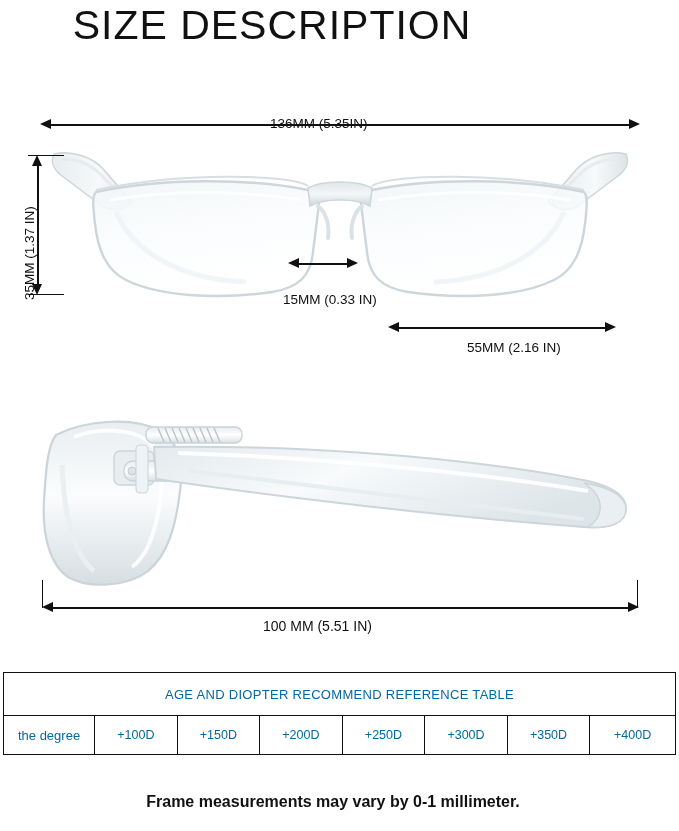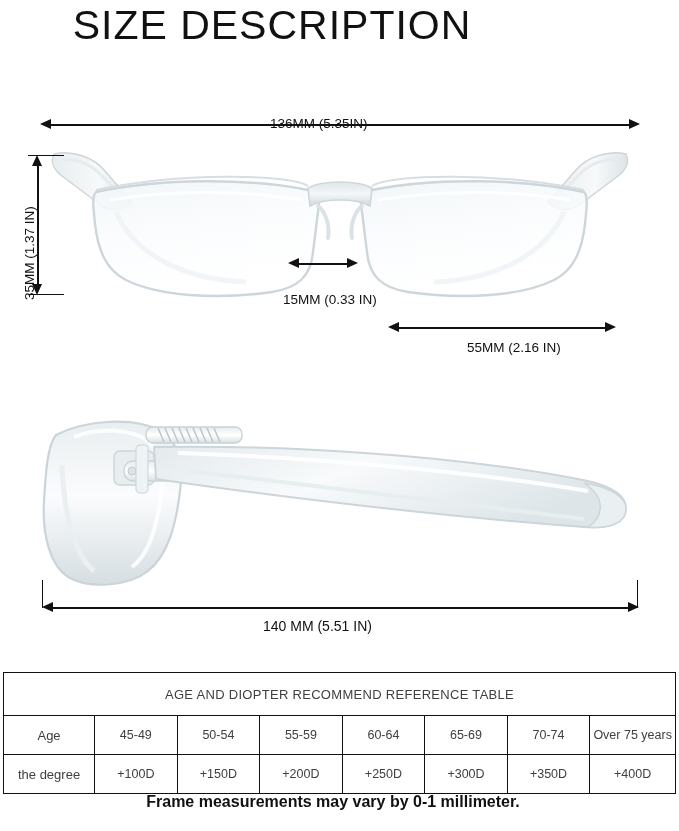--- a/index.html
+++ b/index.html
@@ -113,21 +113,21 @@
     border-collapse: collapse;
     width: 100%;
     table-layout: fixed;
   }
   table.ref td {
     border: 1px solid #111;
     text-align: center;
     font-size: 12.5px;
     padding: 6px 2px;
     height: 26px;
-    color: #404040;
+    color: #0369a1;
   }
   table.ref td.head {
     font-size: 13px;
     letter-spacing: 0.3px;
     border-left: none;
     border-right: none;
     border-top: none;
     padding: 8px 2px;
   }
   table.ref td.rowlabel {
@@ -294,48 +294,38 @@
     <path d="M556 78 C 582 82, 598 92, 598 104 C 598 118, 582 124, 560 122 C 576 112, 578 92, 556 78 Z" fill="#eaf0f2" stroke="#ccd5d9" stroke-width="1.4"></path>
   </svg>
 
   <div class="tick" style="left:42px; top:580px; width:1.3px; height:28px;"></div>
   <div class="tick" style="left:637px; top:580px; width:1.3px; height:28px;"></div>
   <div class="arrow-h" style="left:42px; top:602px; width:597px;">
     <span class="head left"></span>
     <span class="bar"></span>
     <span class="head right"></span>
   </div>
-  <div class="dim-label" style="left:263px; top:618px; font-size:14px;">140 MM (5.51 IN)</div>
+  <div class="dim-label" style="left:263px; top:618px; font-size:14px;">100 MM (5.51 IN)</div>
 
   <div class="table-wrap">
     <table class="ref">
       <colgroup>
         <col style="width:13.5%">
         <col style="width:12.3%">
           <col style="width:12.3%">
           <col style="width:12.3%">
         <col style="width:12.3%">
           <col style="width:12.3%">
           <col style="width:12.3%">
         <col style="width:12.7%">
       </colgroup>
       <tbody>
           <tr>
         <td class="head" colspan="8">AGE AND DIOPTER RECOMMEND REFERENCE TABLE</td>
       </tr>
-      <tr>
-        <td class="rowlabel">Age</td>
-        <td>45-49</td>
-        <td>50-54</td>
-        <td>55-59</td>
-        <td>60-64</td>
-        <td>65-69</td>
-        <td>70-74</td>
-        <td class="last">Over 75 years</td>
-      </tr>
       <tr class="last-row">
         <td class="rowlabel">the degree</td>
         <td>+100D</td>
         <td>+150D</td>
         <td>+200D</td>
         <td>+250D</td>
         <td>+300D</td>
         <td>+350D</td>
         <td class="last">+400D</td>
       </tr>

